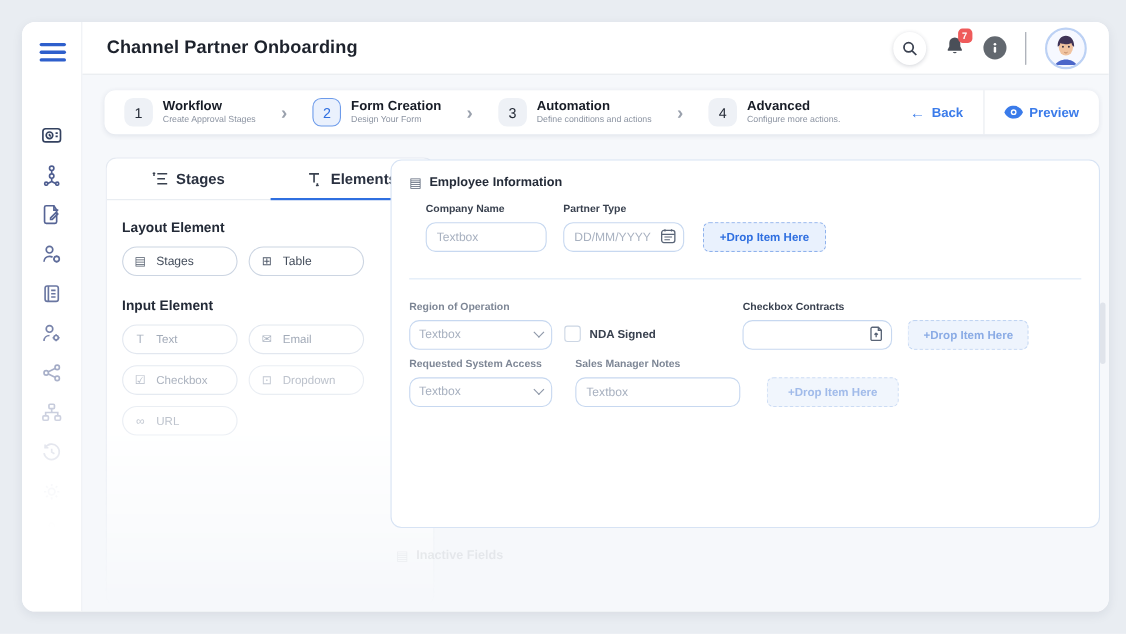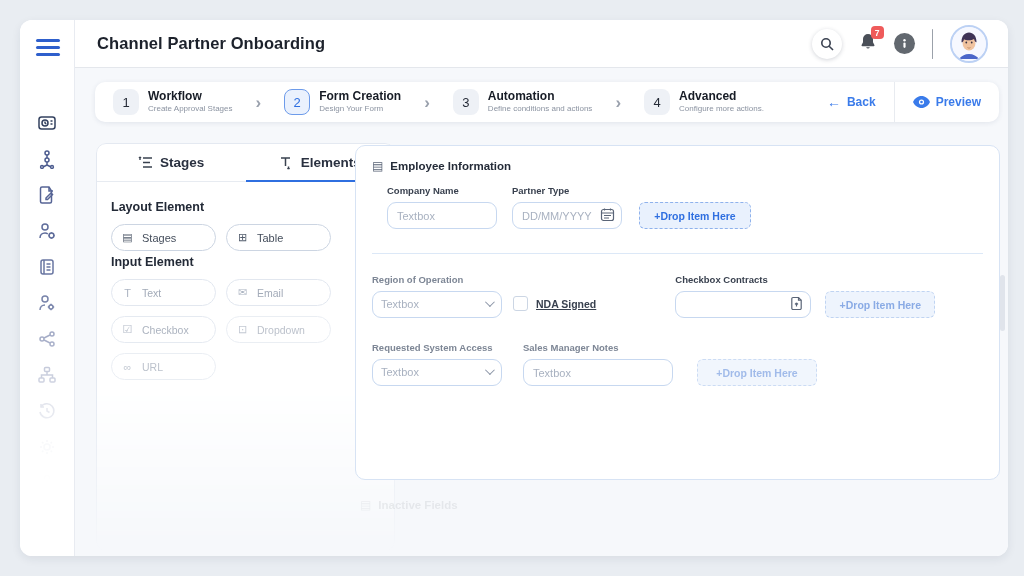--- a/index.html
+++ b/index.html
@@ -86,21 +86,21 @@
     font-size:11px;color:#7d8695;font-family:"Liberation Sans",sans-serif;outline:none;}
   .inp::placeholder{color:#a8b1c0;}
   .sel-text{position:absolute;left:9px;top:7px;font-size:11px;color:#a8b1c0;}
   .sel-box{width:100%;height:27px;border:1px solid #c7d8f0;border-radius:9px;background:#fff;cursor:pointer;}
   .chev{position:absolute;right:10px;top:9px;width:7px;height:7px;border-right:1.5px solid #8d97a8;
     border-bottom:1.5px solid #8d97a8;transform:rotate(45deg) translateY(-2px);}
   .ctrl-ic{position:absolute;right:7px;top:5px;color:#5a6577;}
   .fdivider{border-top:1px solid #dce8f7;margin-top:24px;}
   .cbgroup{display:flex;align-items:center;gap:8px;padding-bottom:7px;}
   .checkbox{width:15px;height:15px;border:1px solid #ccd6e4;border-radius:3px;background:#fff;cursor:pointer;}
-  .cblabel{font-size:10.5px;font-weight:600;color:#39414f;text-decoration:underline;}
+  .cblabel{font-size:10.5px;font-weight:600;color:#39414f;}
   .dz{height:27px;border:1.5px dashed #8fb2ec;border-radius:6px;background:#e9f1fd;color:#2f6fe0;
     font-size:10.5px;font-weight:600;display:flex;align-items:center;justify-content:center;cursor:pointer;white-space:nowrap;}
   .dz.faded{border-color:#c0d4f2;background:#eef4fd;color:#8aabe5;}
   .inactive-sec{position:absolute;left:285px;top:430px;display:flex;align-items:center;gap:7px;opacity:.08;}
   .scroll-thumb{position:absolute;right:3px;top:207px;width:5px;height:56px;background:#e0e4eb;border-radius:3px;cursor:pointer;}
 </style>
 </head>
 <body>
 
 <div class="app">
@@ -307,21 +307,21 @@
         <div class="pill-grid">
           <div class="pill strong">
             <span class="pill-ic">▤</span>
             <span class="pill-lb">Stages</span>
             </div>
           <div class="pill strong">
             <span class="pill-ic">⊞</span>
             <span class="pill-lb">Table</span>
             </div>
         </div>
-        <div class="eheading" style="margin-top:4px">Input Element</div>
+        <div class="eheading" style="margin-top:20px">Input Element</div>
         <div class="pill-grid">
           <div class="pill op90">
             <span class="pill-ic">T</span>
             <span class="pill-lb">Text</span>
             </div>
           <div class="pill op90">
             <span class="pill-ic">✉</span>
             <span class="pill-lb">Email</span>
             </div>
           <div class="pill op80">
@@ -393,21 +393,21 @@
                   <path d="M9.5 1.5v2.7h2.7"></path>
                   <path d="M7.5 10.5V6.8M7.5 6.8L6 8.3M7.5 6.8L9 8.3"></path>
                 </svg></span>
           </div>
         </div>
         <div class="dz faded" style="width:110px;margin-left:14px">
           <span>+Drop Item Here</span>
           </div>
       </div>
 
-      <div class="frow" style="margin-top:24px">
+      <div class="frow" style="margin-top:8px">
         <div class="fgroup" style="width:130px">
           <div class="flabel" style="color:#7d8695">Requested System Access</div>
           <div class="ctrl">
               <div class="sel-box"></div>
             <span class="sel-text">Textbox</span>
             <span class="chev"></span>
             </div>
         </div>
         <div class="fgroup" style="width:150px;margin-left:21px">
           <div class="flabel" style="color:#7d8695">Sales Manager Notes</div>

